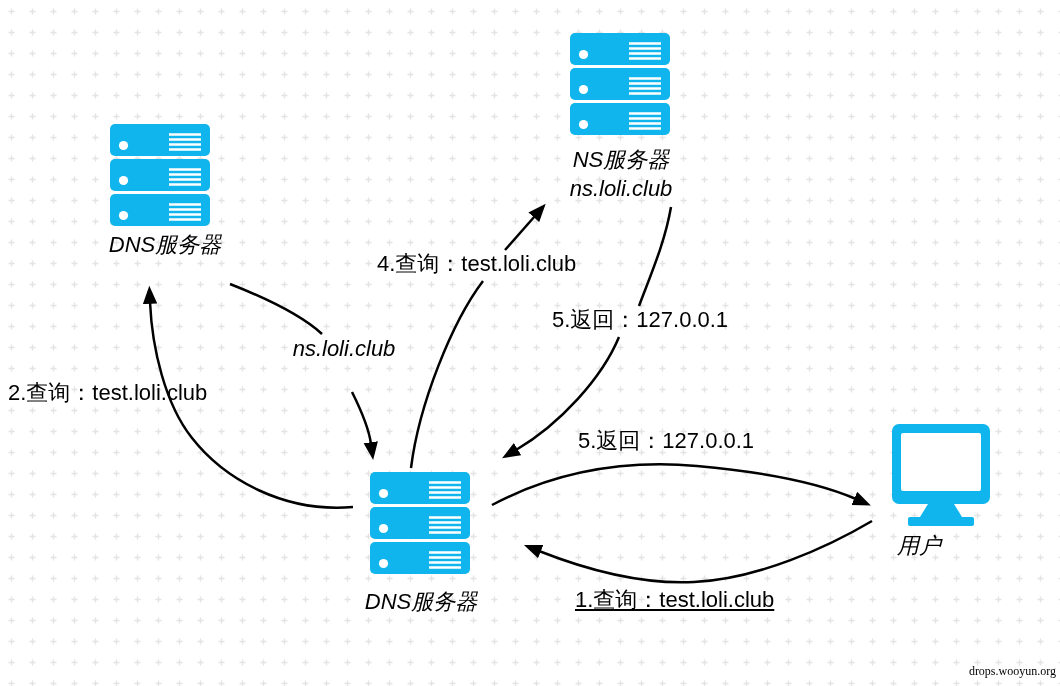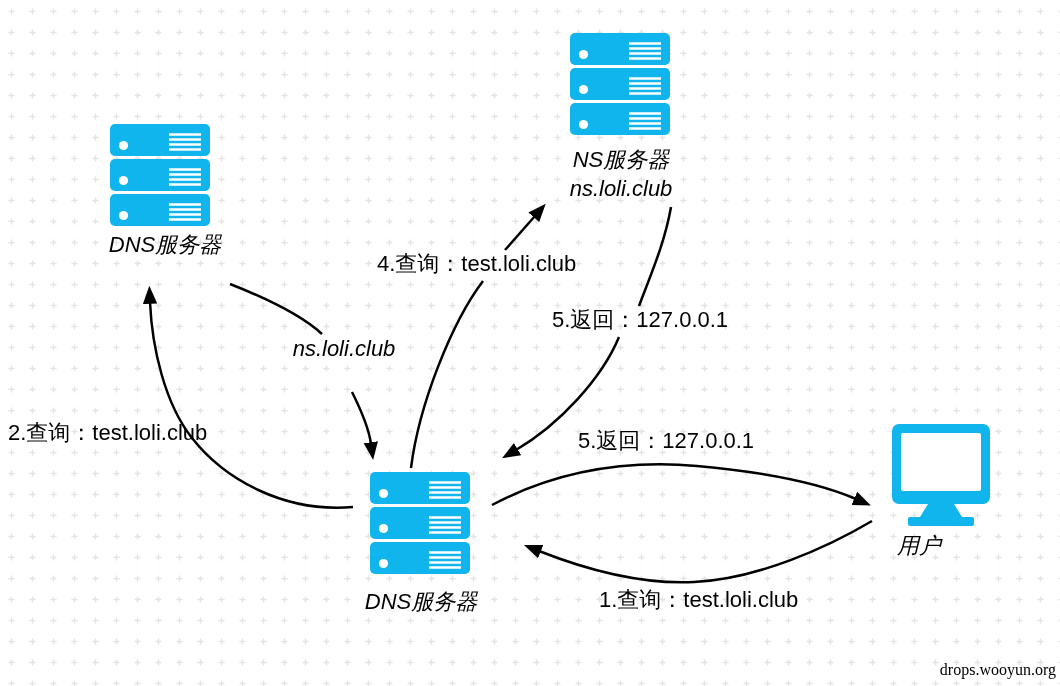--- a/index.html
+++ b/index.html
@@ -30,21 +30,21 @@
   .centered {
     transform: translateX(-50%);
     text-align: center;
     font-style: italic;
   }
   .watermark {
     position: absolute;
     right: 4px;
     bottom: 7px;
     font-family: "Liberation Serif", "DejaVu Serif", serif;
-    font-size: 16px;
+    font-size: 12px;
     color: #000;
   }
 </style>
 </head>
 <body>
 
 <div class="canvas">
 
   <svg width="1060" height="686" viewBox="0 0 1060 686">
     <defs>
@@ -106,23 +106,23 @@
     <div>NS服务器</div>
     <div>ns.loli.club</div>
   </div>
 
   <div class="lbl centered" style="left:421px; top:588px; line-height:28px;">
     <div>DNS服务器</div>
   </div>
 
   <div class="lbl centered" style="left:919px; top:532px;">用户</div>
 
-  <div class="lbl" style="left:599px; top:586px;">1.查询：test.loli.club</div>
+  <div class="lbl" style="left:575px; top:586px;text-decoration:underline;">1.查询：test.loli.club</div>
 
-  <div class="lbl" style="left:8px; top:379px;margin-top:40px;">2.查询：test.loli.club</div>
+  <div class="lbl" style="left:8px; top:379px;">2.查询：test.loli.club</div>
 
   <div class="lbl centered" style="left:344px; top:335px; line-height:28px;">
     <div>ns.loli.club</div>
   </div>
 
   <div class="lbl" style="left:377px; top:250px;text-align:center;">4.查询：test.loli.club</div>
 
   <div class="lbl" style="left:552px; top:306px;">5.返回：127.0.0.1</div>
 
   <div class="lbl" style="left:578px; top:427px;">5.返回：127.0.0.1</div>

